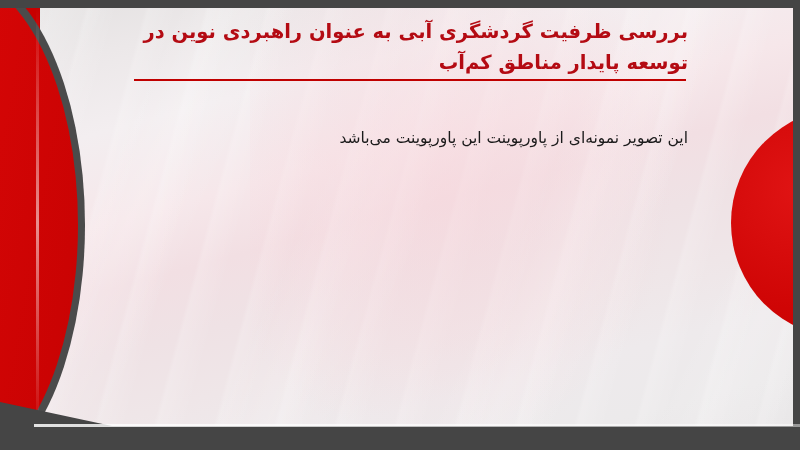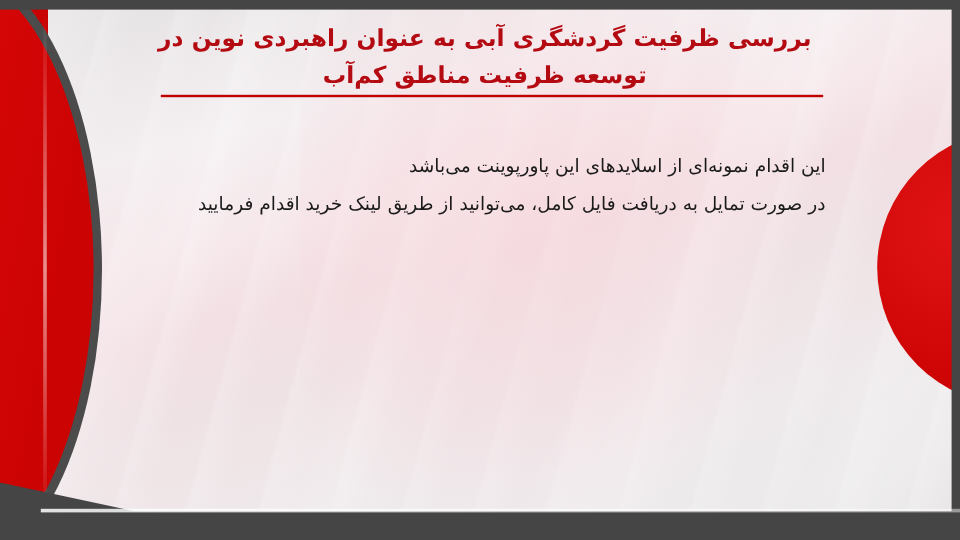--- a/index.html
+++ b/index.html
@@ -155,21 +155,20 @@
     background: radial-gradient(circle at 30% 35%, #e01414 0%, #cf0505 55%, #bd0000 100%);
     border-radius: 50%;
   }
 
   
   .title-block {
     position: absolute;
     left: 120px;
     top: 16px;
     width: 568px;
-    text-align: center;
   }
   .title-line {
     color: #b40b13;
     font-size: 19.5px;
     font-weight: bold;
     line-height: 31px;
     letter-spacing: 0px;
     white-space: nowrap;
     direction: rtl;
   }
@@ -226,22 +225,21 @@
   <div class="panel-inner-hi"></div>
 
   <div class="frame-top"></div>
   <div class="frame-right"></div>
   <div class="frame-bottom-slant"></div>
   <div class="frame-bottom"></div>
   <div class="frame-bottom-hi"></div>
 
   <div class="title-block">
     <div class="title-line">بررسی ظرفیت گردشگری آبی به عنوان راهبردی نوین در</div>
-    <div class="title-line">توسعه ظرفیت مناطق کم‌آب</div>
+    <div class="title-line">توسعه پایدار مناطق کم‌آب</div>
   </div>
   <div class="title-rule"></div>
 
   <div class="body-block">
-    <div class="body-line">این اقدام نمونه‌ای از اسلایدهای این پاورپوینت می‌باشد</div>
-    <div class="body-line">در صورت تمایل به دریافت فایل کامل، می‌توانید از طریق لینک خرید اقدام فرمایید</div>
+    <div class="body-line">این تصویر نمونه‌ای از پاورپوینت این پاورپوینت می‌باشد</div>
   </div>
 
 </div>
 
 </body></html>

